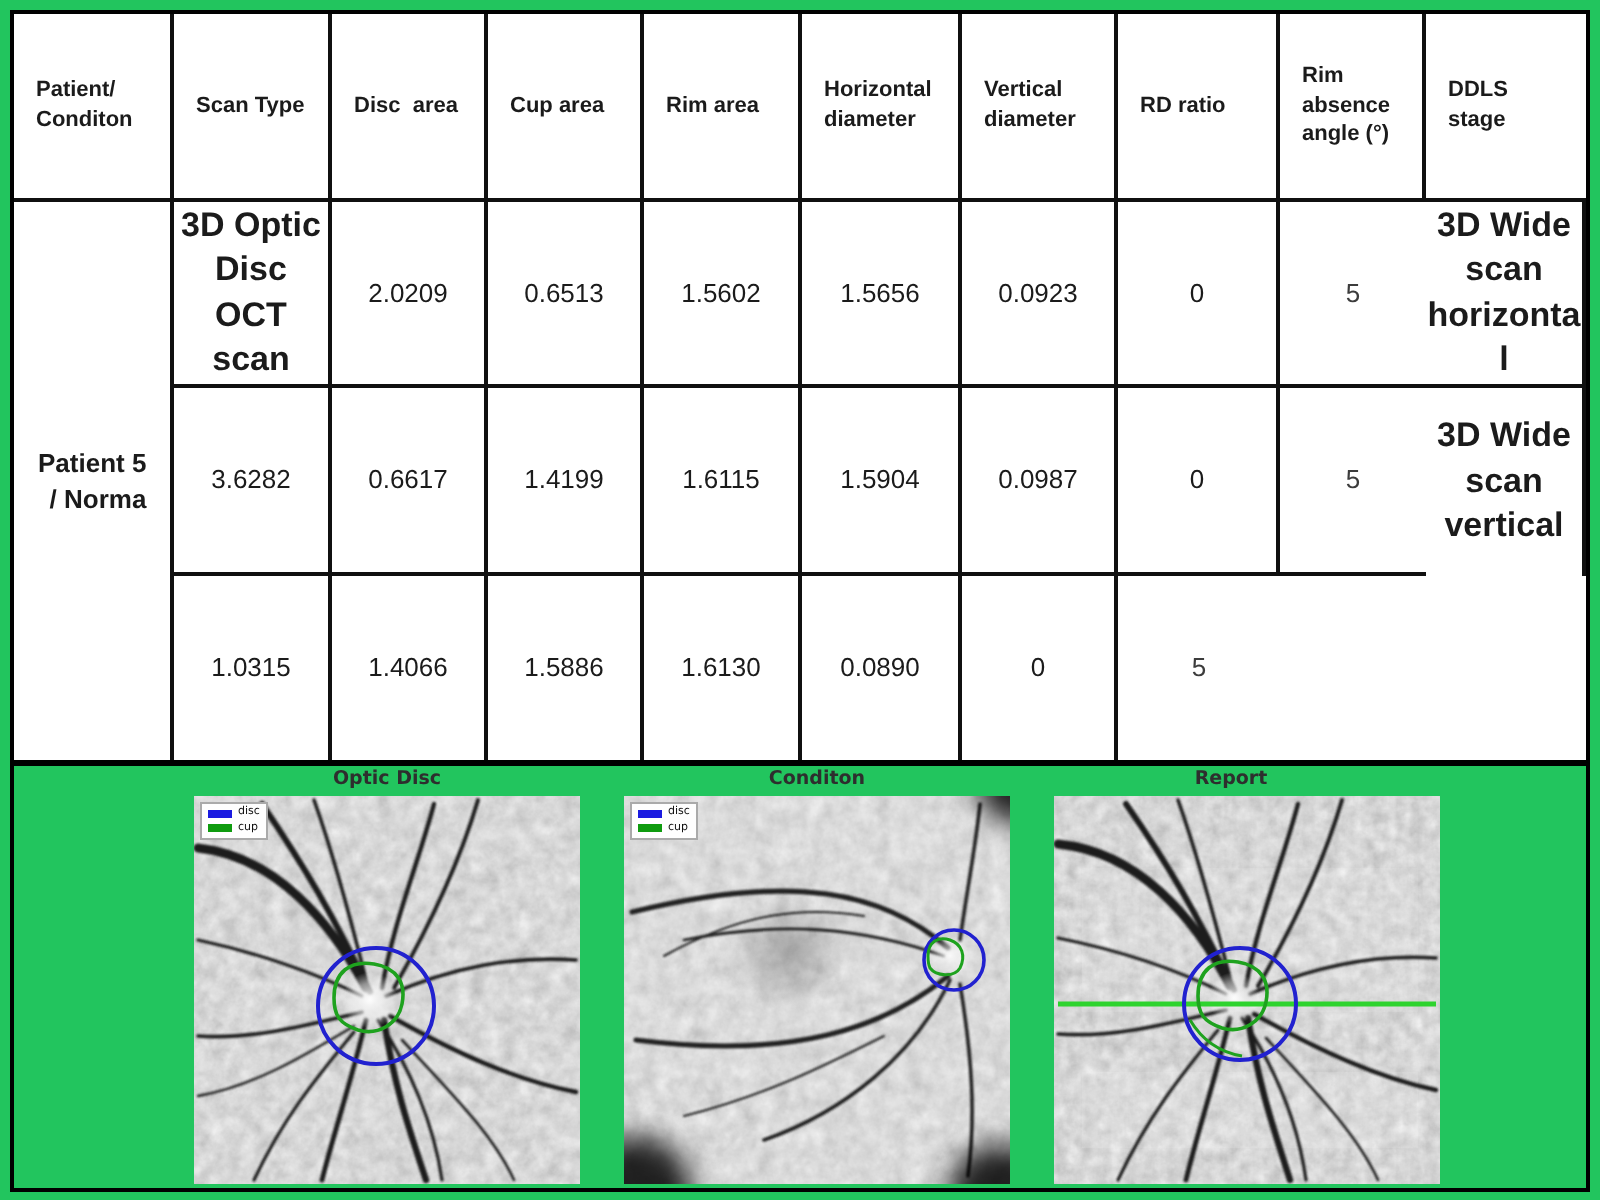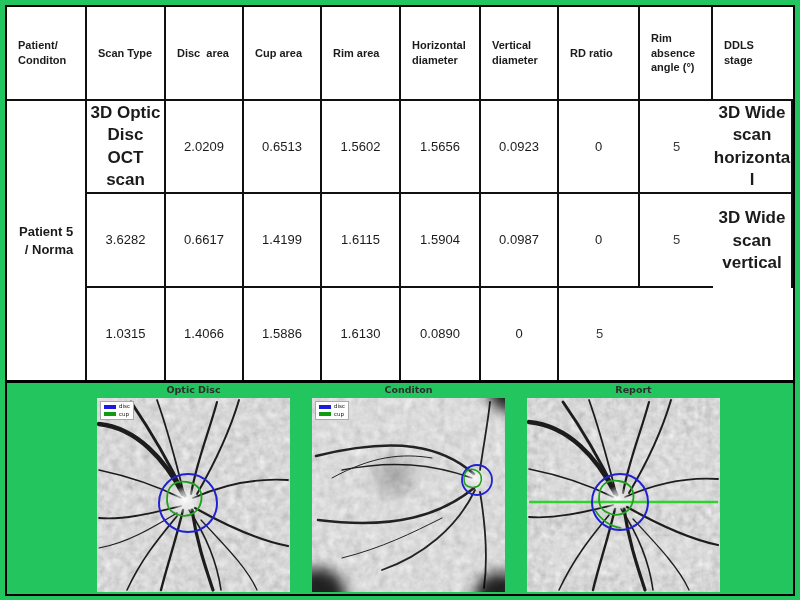--- a/index.html
+++ b/index.html
@@ -91,21 +91,21 @@
     <div class="cell r3">1.4066</div>
     <div class="cell r3">1.5886</div>
     <div class="cell r3">1.6130</div>
     <div class="cell r3">0.0890</div>
     <div class="cell r3">0</div>
     <div class="cell r3 c10 ddls">5</div>
   </div>
 
   <div class="figtitle" style="left:97px">Optic Disc</div>
   <div class="figtitle" style="left:312px">Conditon</div>
-  <div class="figtitle" style="left:537px">Report</div>
+  <div class="figtitle" style="left:519px">Report</div>
 
   <svg class="figsvg" style="left:97px" viewBox="0 0 193 194">
     <defs>
       <filter id="texA" x="0" y="0" width="100%" height="100%">
         <feTurbulence type="fractalNoise" baseFrequency="0.13" numOctaves="4" seed="7"></feTurbulence>
         <feColorMatrix type="matrix" values="0.22 0.22 0.22 0 0.35  0.22 0.22 0.22 0 0.35  0.22 0.22 0.22 0 0.35  0 0 0 0 1"></feColorMatrix>
       </filter>
       <filter id="blA">
           <feGaussianBlur stdDeviation="0.45"></feGaussianBlur>
         </filter>

